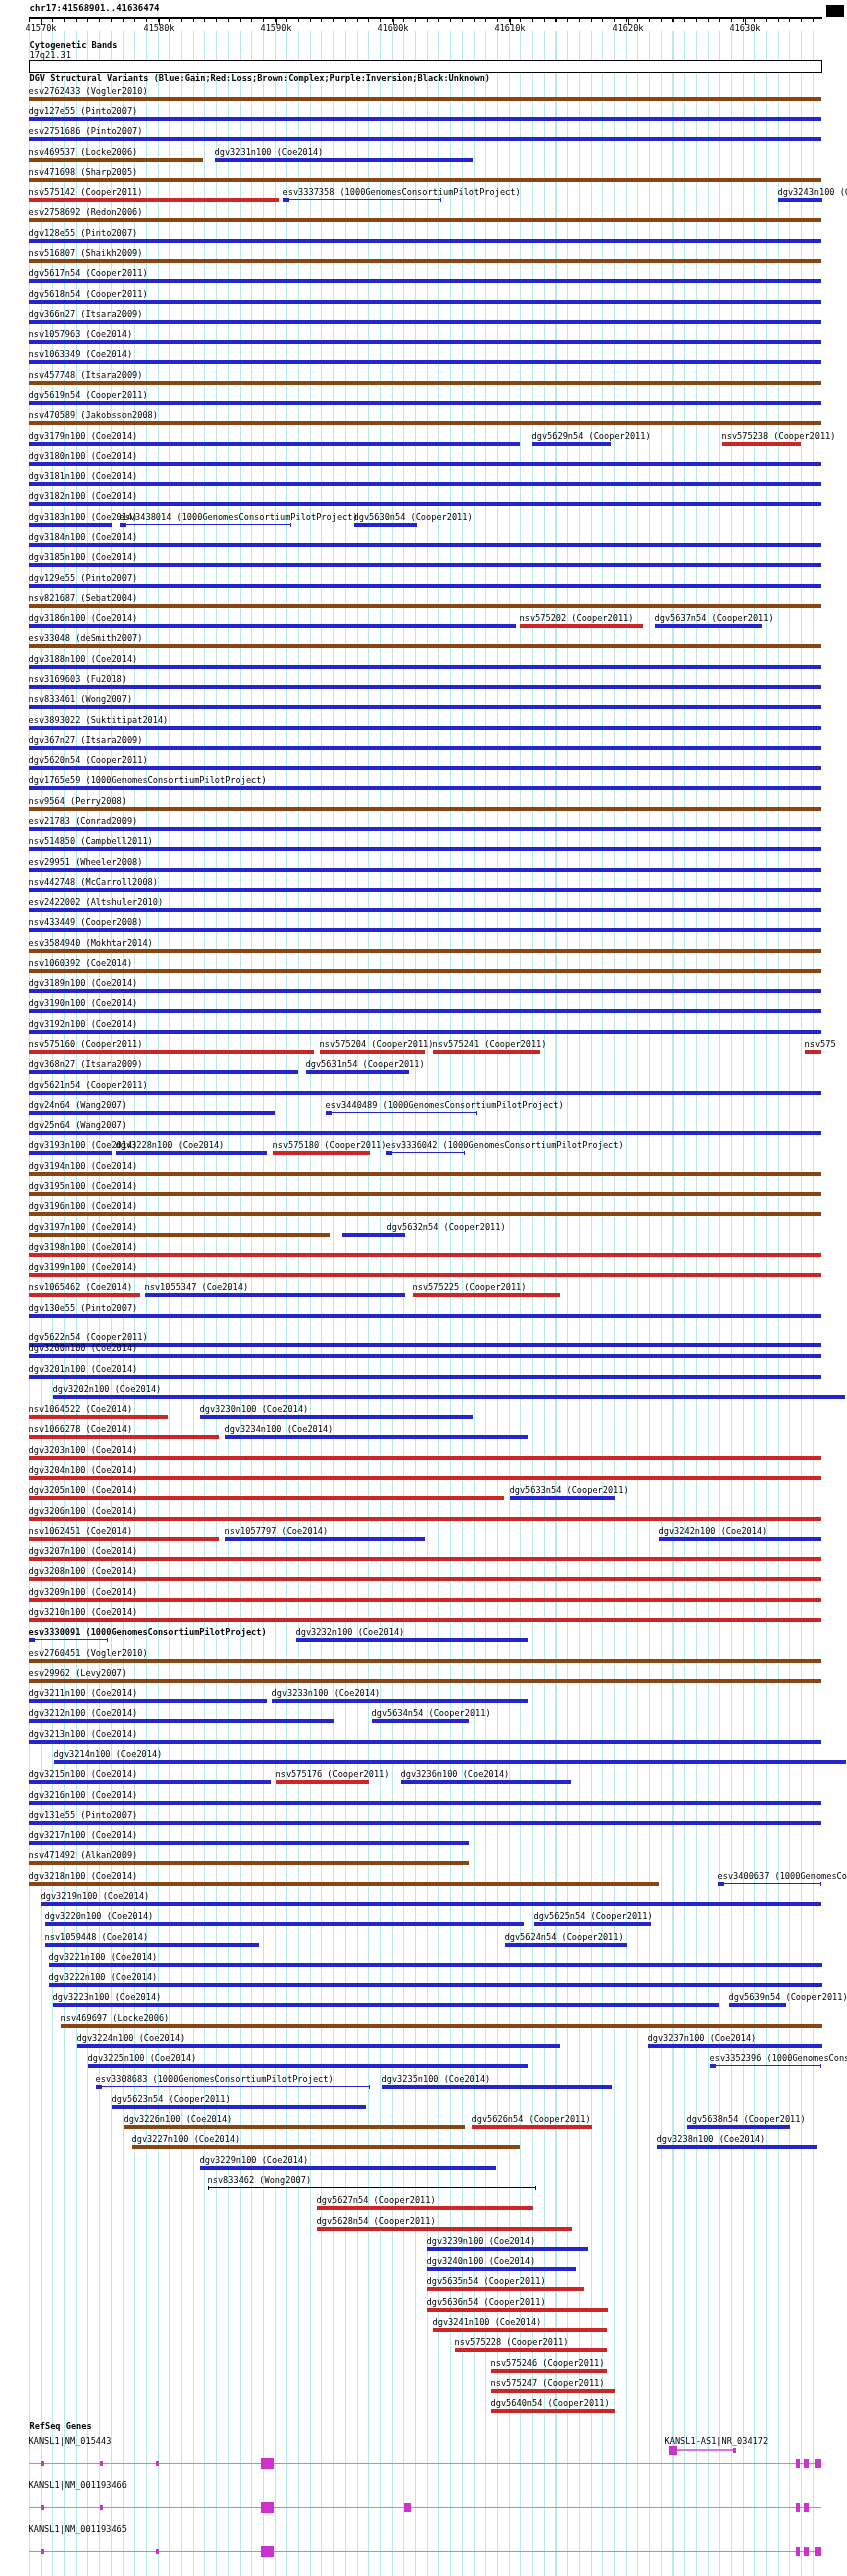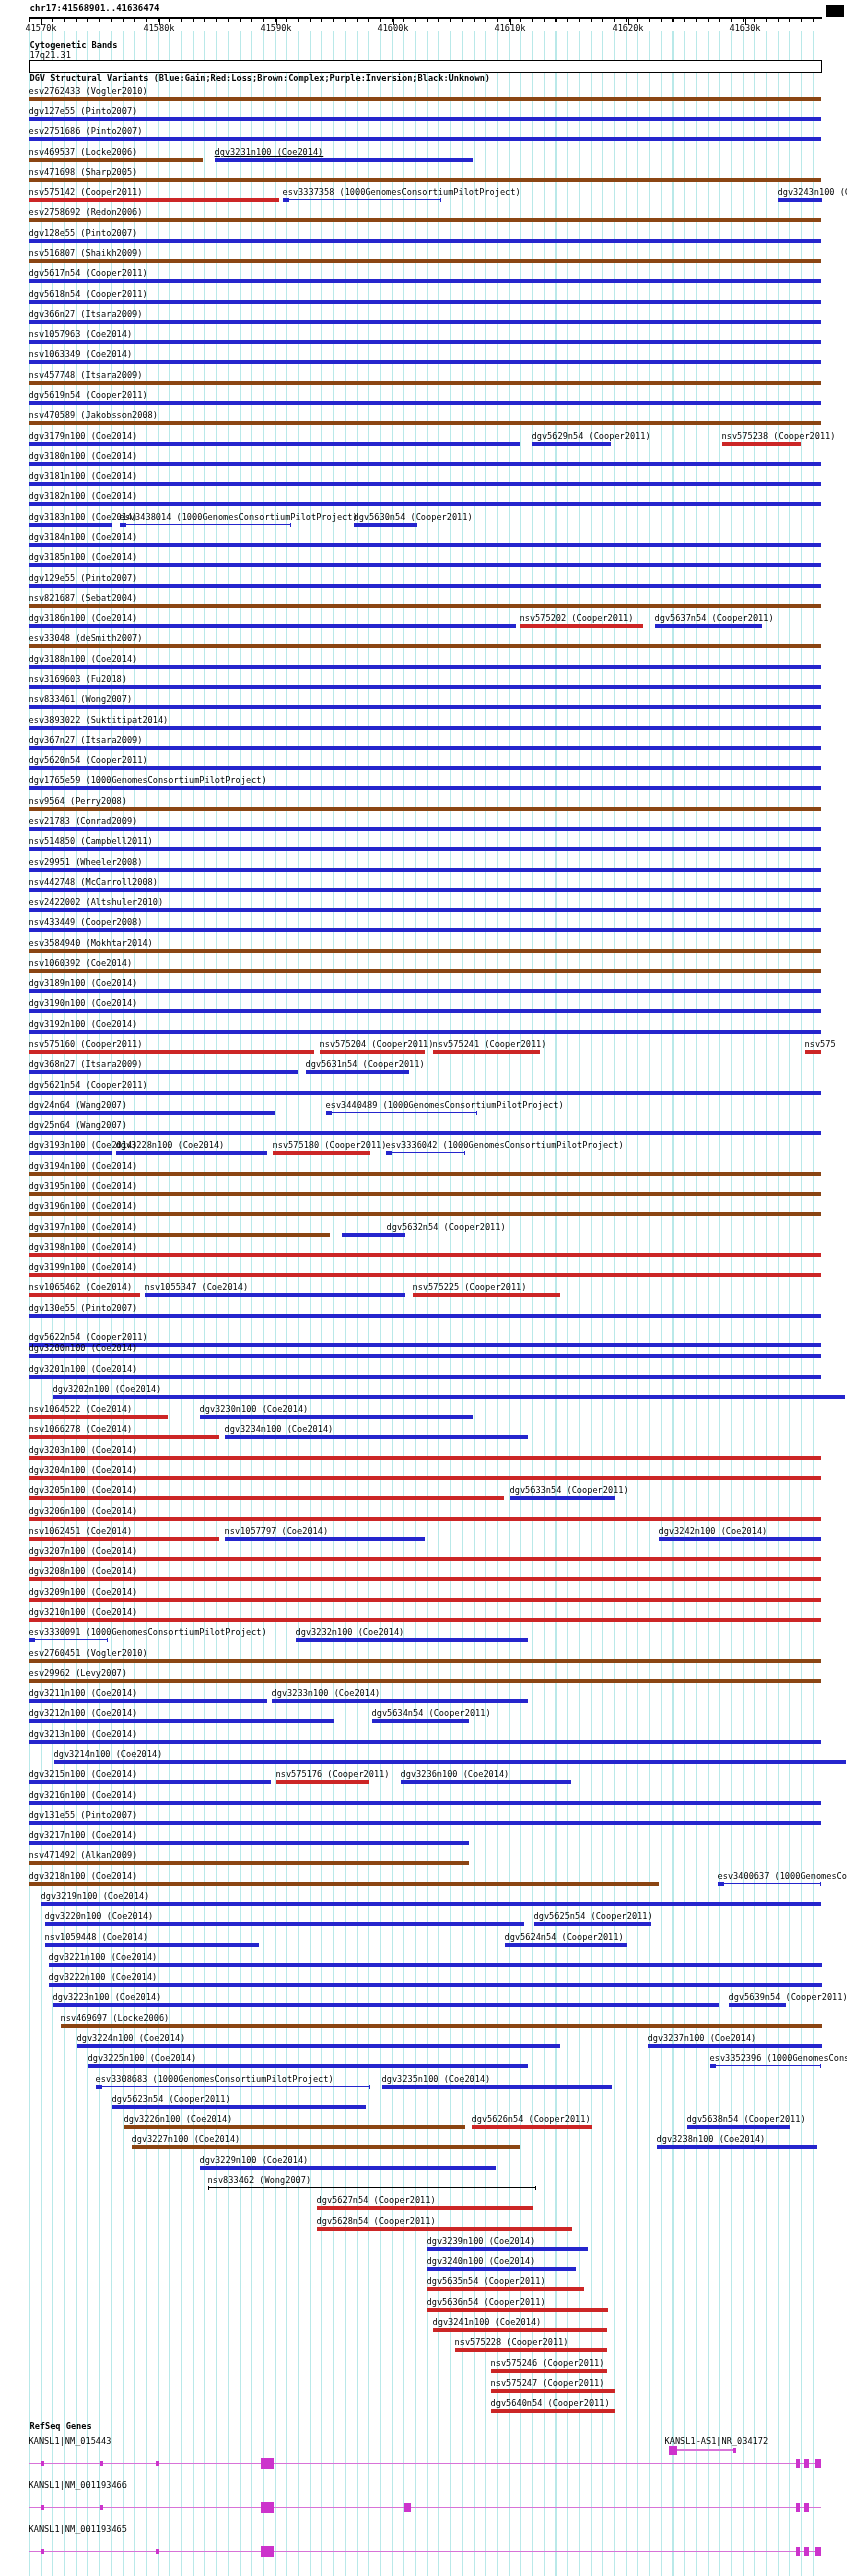--- a/index.html
+++ b/index.html
@@ -70,21 +70,21 @@
         <div class="vlabel" style="left: 0px;">dgv127e55 (Pinto2007)</div>
         <div class="vbar" style="left: 0px; width: 792px; background: rgb(37, 37, 205);"></div>
       </div>
       <div class="vrow" style="top: 126px;">
         <div class="vlabel" style="left: 0px;">esv2751686 (Pinto2007)</div>
         <div class="vbar" style="left: 0px; width: 792px; background: rgb(37, 37, 205);"></div>
       </div>
       <div class="vrow" style="top: 147px;">
         <div class="vlabel" style="left: 0px;">nsv469537 (Locke2006)</div>
         <div class="vbar" style="left: 0px; width: 174px; background: rgb(139, 69, 19);"></div>
-        <div class="vlabel" style="left: 186px; text-decoration: underline;">dgv3231n100 (Coe2014)</div>
+        <div class="vlabel" style="left: 186px;">dgv3231n100 (Coe2014)</div>
         <div class="vbar" style="left: 186px; width: 258px; background: rgb(37, 37, 205);"></div>
       </div>
       <div class="vrow" style="top: 167px;">
         <div class="vlabel" style="left: 0px;">nsv471698 (Sharp2005)</div>
         <div class="vbar" style="left: 0px; width: 792px; background: rgb(139, 69, 19);"></div>
       </div>
       <div class="vrow" style="top: 187px;">
         <div class="vlabel" style="left: 0px;">nsv575142 (Cooper2011)</div>
         <div class="vbar" style="left: 0px; width: 250px; background: rgb(204, 38, 38);"></div>
         <div class="vlabel" style="left: 254px;">esv3337358 (1000GenomesConsortiumPilotProject)</div>
@@ -418,21 +418,21 @@
       </div>
       <div class="vrow" style="top: 1587px;">
         <div class="vlabel" style="left: 0px;">dgv3209n100 (Coe2014)</div>
         <div class="vbar" style="left: 0px; width: 792px; background: rgb(204, 38, 38);"></div>
       </div>
       <div class="vrow" style="top: 1607px;">
         <div class="vlabel" style="left: 0px;">dgv3210n100 (Coe2014)</div>
         <div class="vbar" style="left: 0px; width: 792px; background: rgb(204, 38, 38);"></div>
       </div>
       <div class="vrow" style="top: 1627px;">
-        <div class="vlabel" style="left: 0px;">esv3330091 (1000GenomesConsortiumPilotProject)</div>
+        <div class="vlabel" style="left: 0px; font-weight: bold;">esv3330091 (1000GenomesConsortiumPilotProject)</div>
         <div class="vthin-line" style="left: 0px; width: 79px; background: rgb(37, 37, 205);"></div>
         <div class="vthin-box" style="left: 0px; width: 6.7px; background: rgb(37, 37, 205);"></div>
         <div class="vthin-end" style="left: 78px; background: rgb(37, 37, 205);"></div>
         <div class="vlabel" style="left: 267px;">dgv3232n100 (Coe2014)</div>
         <div class="vbar" style="left: 267px; width: 232px; background: rgb(37, 37, 205);"></div>
       </div>
       <div class="vrow" style="top: 1648px;">
         <div class="vlabel" style="left: 0px;">esv2760451 (Vogler2010)</div>
         <div class="vbar" style="left: 0px; width: 792px; background: rgb(139, 69, 19);"></div>
       </div>

